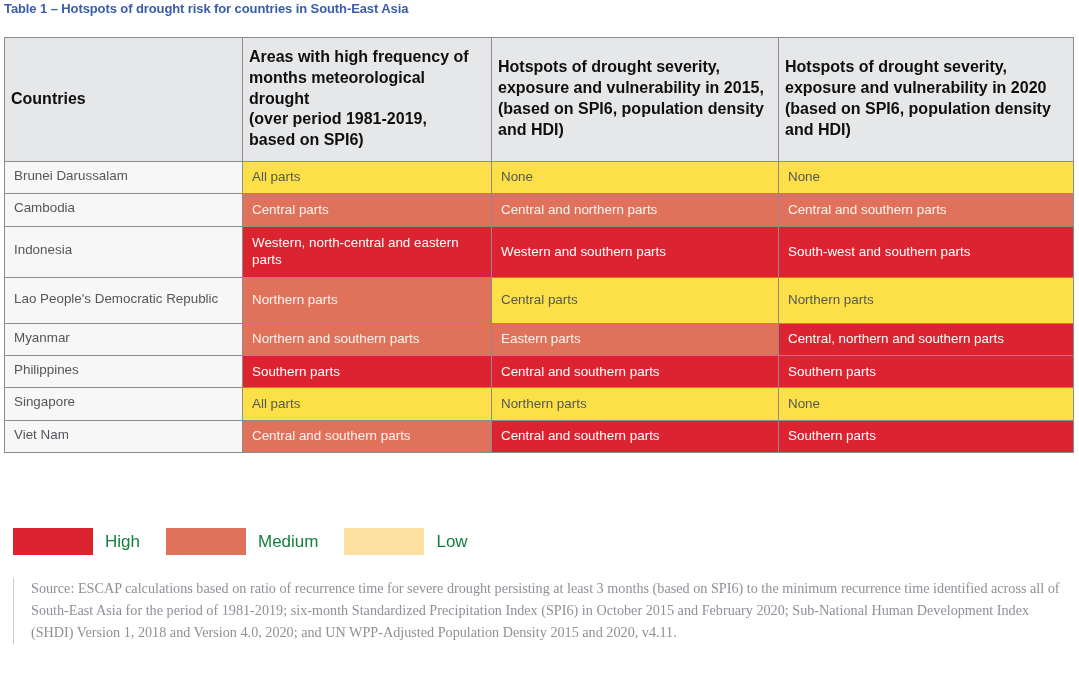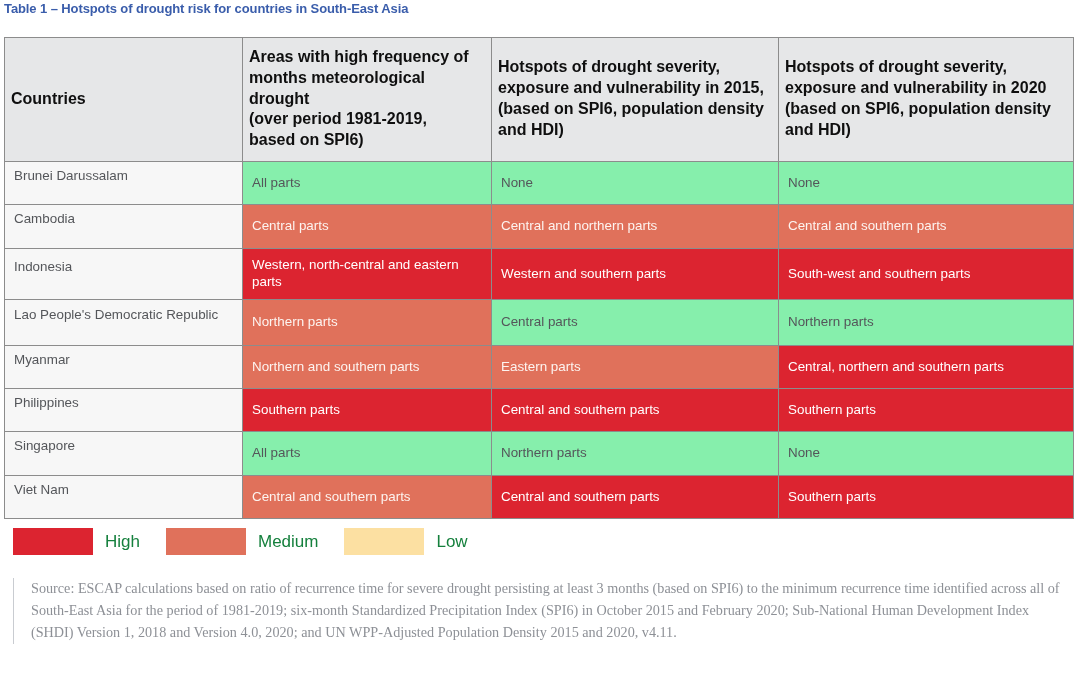--- a/index.html
+++ b/index.html
@@ -65,31 +65,31 @@
 
   .risk-table tbody td {
     font-size: 13.4px;
     line-height: 1.22;
     height: 31px;
   }
 
   td.country {
     background: #f7f7f7;
     color: #54565a;
-    padding: 6px 8px 20px 9px;
+    padding: 6px 8px 9px 9px;
     text-align: left;
   }
 
   td.cell {
     padding: 6px 8px 6px 9px;
     text-align: left;
   }
   td.cell.high   { background: #dc2430; color: #ffffff; }
   td.cell.medium { background: #e0715b; color: #fdf4f0; }
-  td.cell.low    { background: #86efac; color: #54565a; }
+  td.cell.low    { background: #fde047; color: #54565a; }
 
   tr.tall td { height: 51px; }
   tr.tall2 td { height: 46px; }
 
   
   .legend {
     position: absolute;
     left: 13px;
     top: 528px;
     display: flex;

